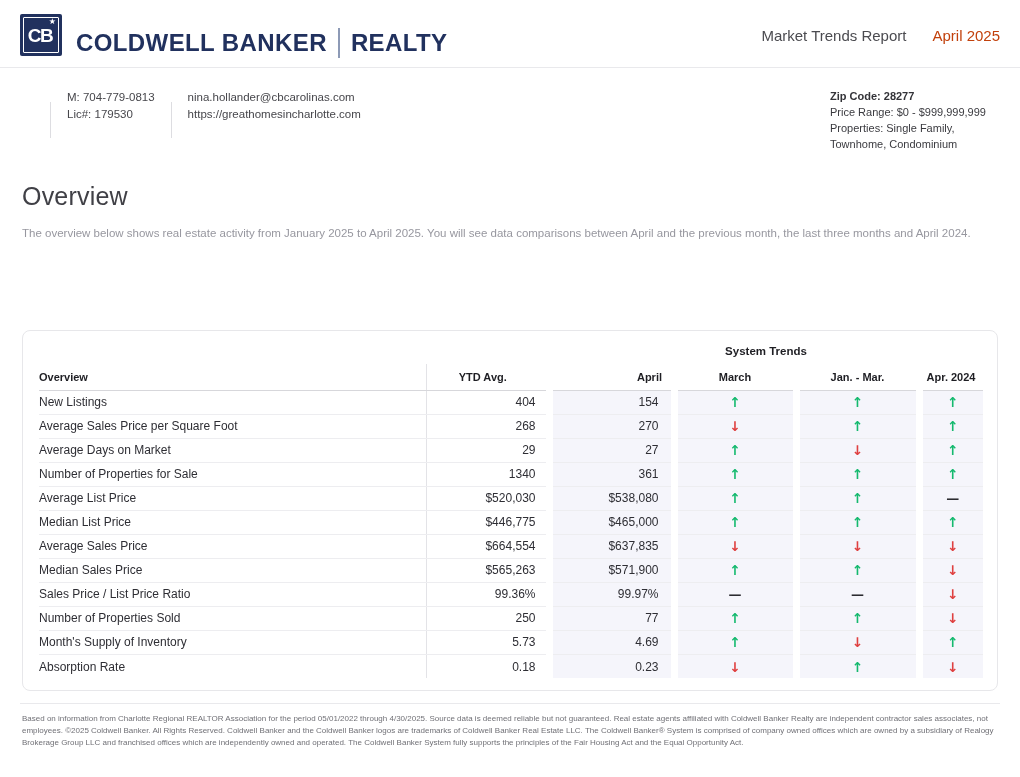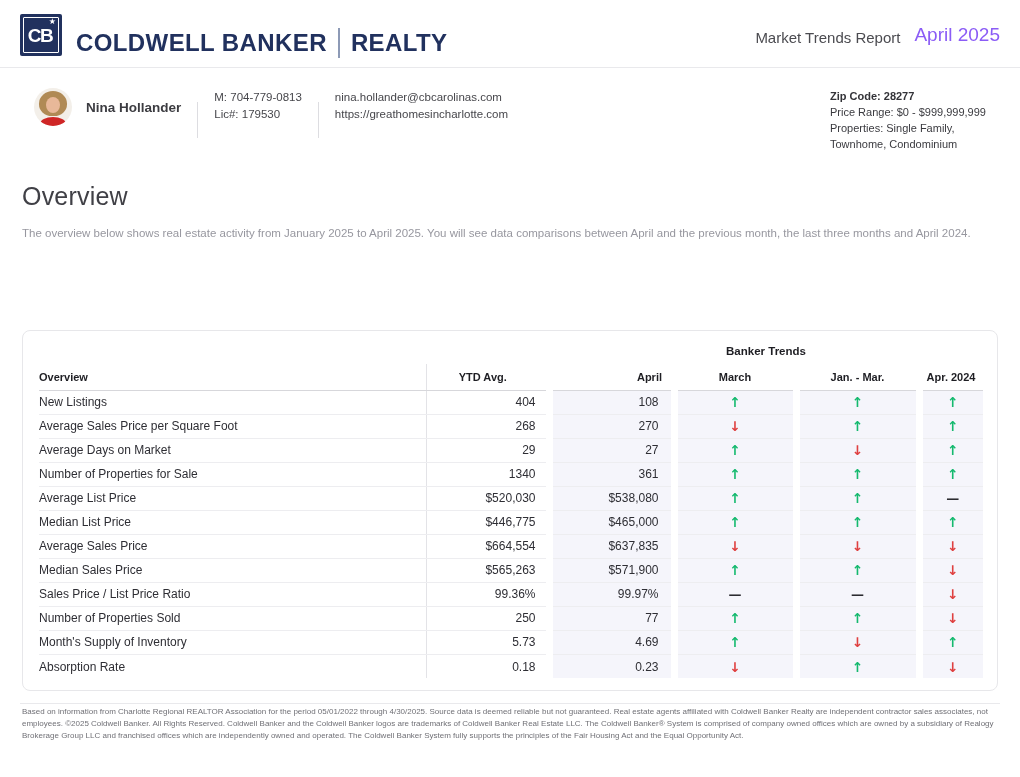--- a/index.html
+++ b/index.html
@@ -27,23 +27,23 @@
     position:relative; top:1px; left:-1px;
   }
   .logo-star {
     position:absolute; top:4px; right:6px; color:#ffffff; font-size:8px; line-height:1;
   }
   .wordmark { display:flex; align-items:center; margin-left:14px;margin-top:16px; }
   .wordmark .main, .wordmark .suffix {
     color:#21315E; font-weight:700; font-size:24px; letter-spacing:0.4px;
   }
   .wordmark .vbar { width:2px; height:30px; background:#8d9ab6; margin:0 11px; }
-  .report-meta { display:flex; align-items:flex-end; gap:14px; }
+  .report-meta { display:flex; align-items:flex-start; gap:26px; }
   .report-title { font-size:15px; color:#4b4b50; }
-  .report-period { font-size:19px; color:#8b5cf6; }
+  .report-period { font-size:15px; color:#c2410c; }
 
   
   .agent-bar { display:flex; align-items:flex-start; margin:20px 20px 0 34px; }
   .agent-left { display:flex; align-items:center; }
   .avatar {
     width:38px; height:38px; border-radius:50%; background:#f3efe9;
     position:relative; overflow:hidden; flex:0 0 auto;
   }
   .avatar .hair { position:absolute; top:3px; left:5px; width:28px; height:25px; border-radius:50% 50% 46% 46%; background:#b08a55; }
   .avatar .face { position:absolute; top:9px; left:12px; width:14px; height:16px; border-radius:50%; background:#e8b899; }
@@ -97,21 +97,21 @@
   td.cell-april { font-size:12px; color:#2e2e34; text-align:right; padding-right:12px; }
   td.cell-trend { text-align:center; }
   .arrow { font-family:"DejaVu Sans", sans-serif; font-size:13.5px; font-weight:700; line-height:1; }
   .arrow.up   { color:#14b96e; }
   .arrow.down { color:#df4040; }
   .arrow.flat { color:#2b2b30; font-size:13px; }
 
   
   .footer-rule { border-top:1px solid #e9e9ec; margin:12px 20px 0 20px; }
   .disclaimer {
-    margin:2px 22px 0 22px; font-size:8px; color:#707076; line-height:1.45; max-width:978px;
+    margin:9px 22px 0 22px; font-size:8px; color:#707076; line-height:1.45; max-width:978px;
   }
 </style>
 </head>
 <body>
 
 <header class="topbar">
   <div class="brand">
     <div class="logo-mark">
       <div class="logo-frame"></div>
       <span class="logo-letters">CB</span>
@@ -123,28 +123,20 @@
       <span class="suffix">REALTY</span>
     </div>
   </div>
   <div class="report-meta">
     <span class="report-title">Market Trends Report</span>
     <span class="report-period">April 2025</span>
   </div>
 </header>
 
 <section class="agent-bar">
-  <div class="agent-left">
-    <div class="avatar">
-      <div class="hair"></div>
-      <div class="face"></div>
-      <div class="torso"></div>
-    </div>
-    <span class="agent-name">Nina Hollander</span>
-  </div>
   <div class="vdiv"></div>
   <div class="contact-col">
     <div>M: 704-779-0813</div>
     <div>Lic#: 179530</div>
   </div>
   <div class="vdiv"></div>
   <div class="contact-col">
     <div>nina.hollander@cbcarolinas.com</div>
     <div>https://greathomesincharlotte.com</div>
   </div>
@@ -166,36 +158,36 @@
       <col class="c-overview">
         <col class="c-ytd">
         <col class="c-april">
       <col class="c-march">
         <col class="c-janmar">
         <col class="c-apr24">
     </colgroup>
     <thead>
       <tr class="group-row">
         <td colspan="2"></td>
-        <td colspan="4" class="group-label">Banker Trends</td>
+        <td colspan="4" class="group-label">System Trends</td>
       </tr>
       <tr class="head-row">
         <th class="h-left col-divider">Overview</th>
         <th class="h-right">YTD Avg.</th>
         <th class="h-april">April</th>
         <th class="h-center">March</th>
         <th class="h-center">Jan. - Mar.</th>
         <th class="h-center">Apr. 2024</th>
       </tr>
     </thead>
     <tbody>
     <tr>
       <td class="cell-label col-divider">New Listings</td>
       <td class="cell-ytd">404</td>
-      <td class="cell-april band">108</td>
+      <td class="cell-april band">154</td>
       <td class="cell-trend band"><span class="arrow up">↑</span></td>
       <td class="cell-trend band"><span class="arrow up">↑</span></td>
       <td class="cell-trend band"><span class="arrow up">↑</span></td>
     </tr>
 
     <tr>
       <td class="cell-label col-divider">Average Sales Price per Square Foot</td>
       <td class="cell-ytd">268</td>
       <td class="cell-april band">270</td>
       <td class="cell-trend band"><span class="arrow down">↓</span></td>

